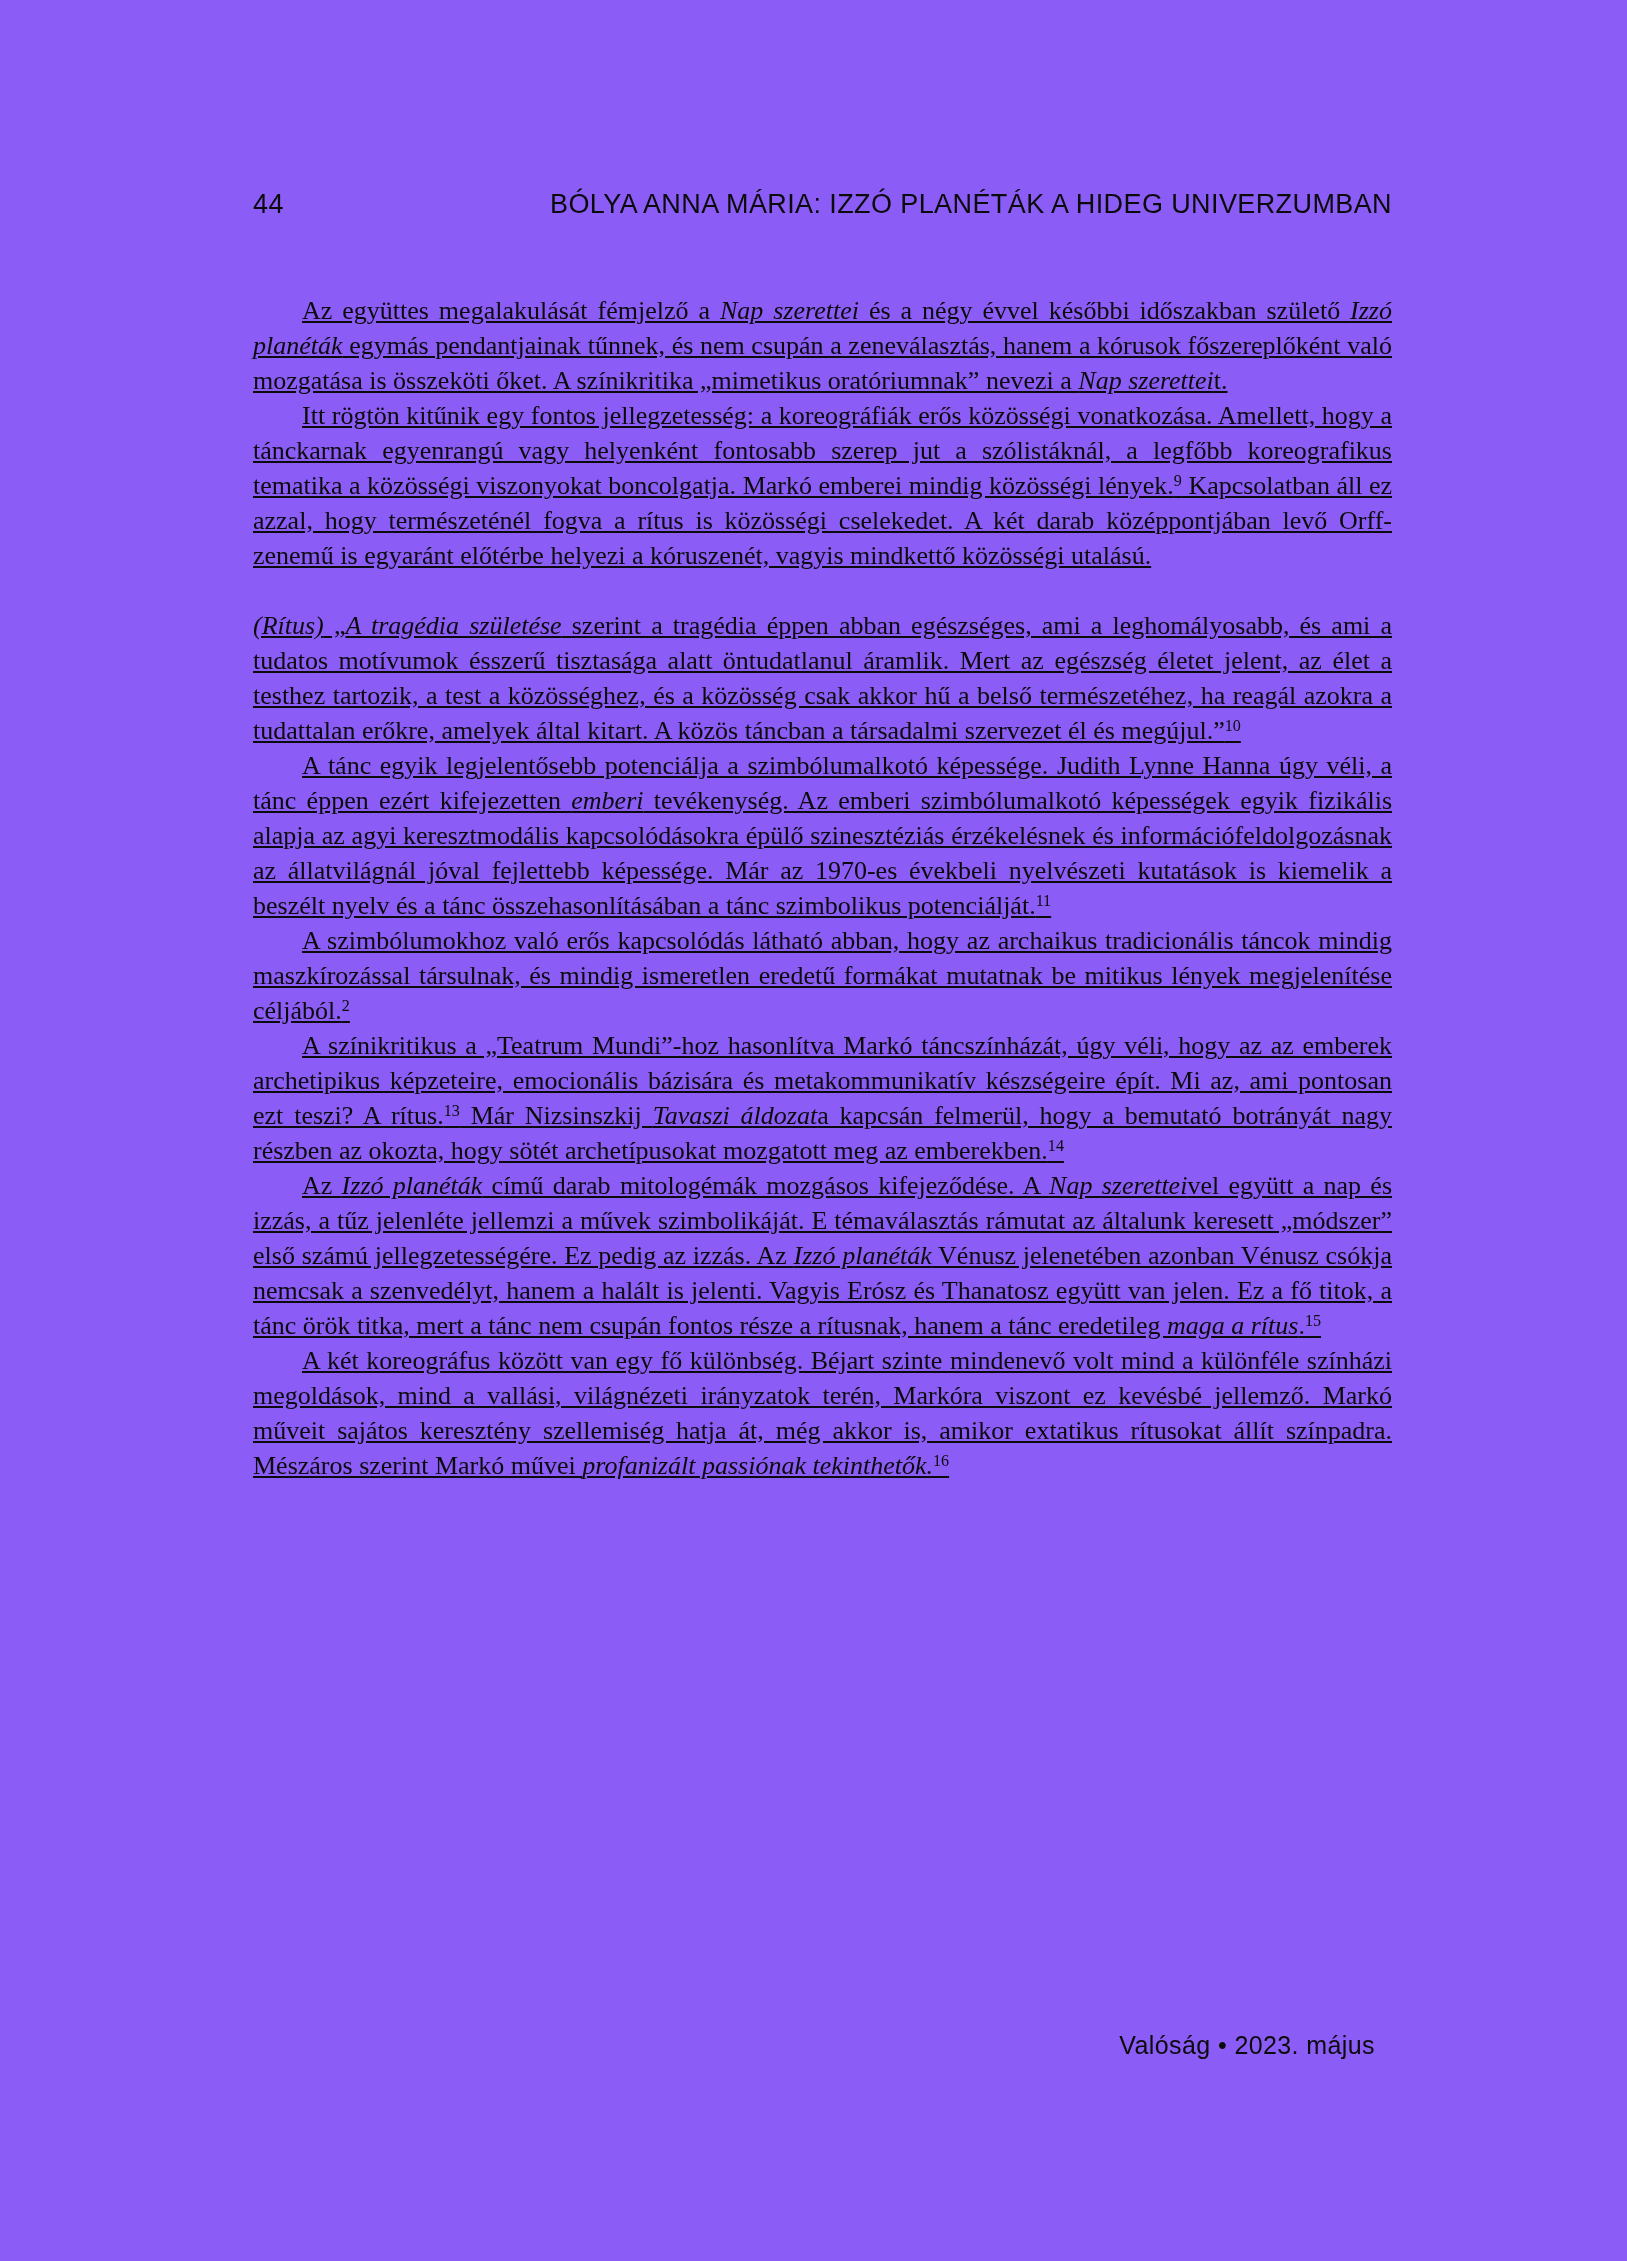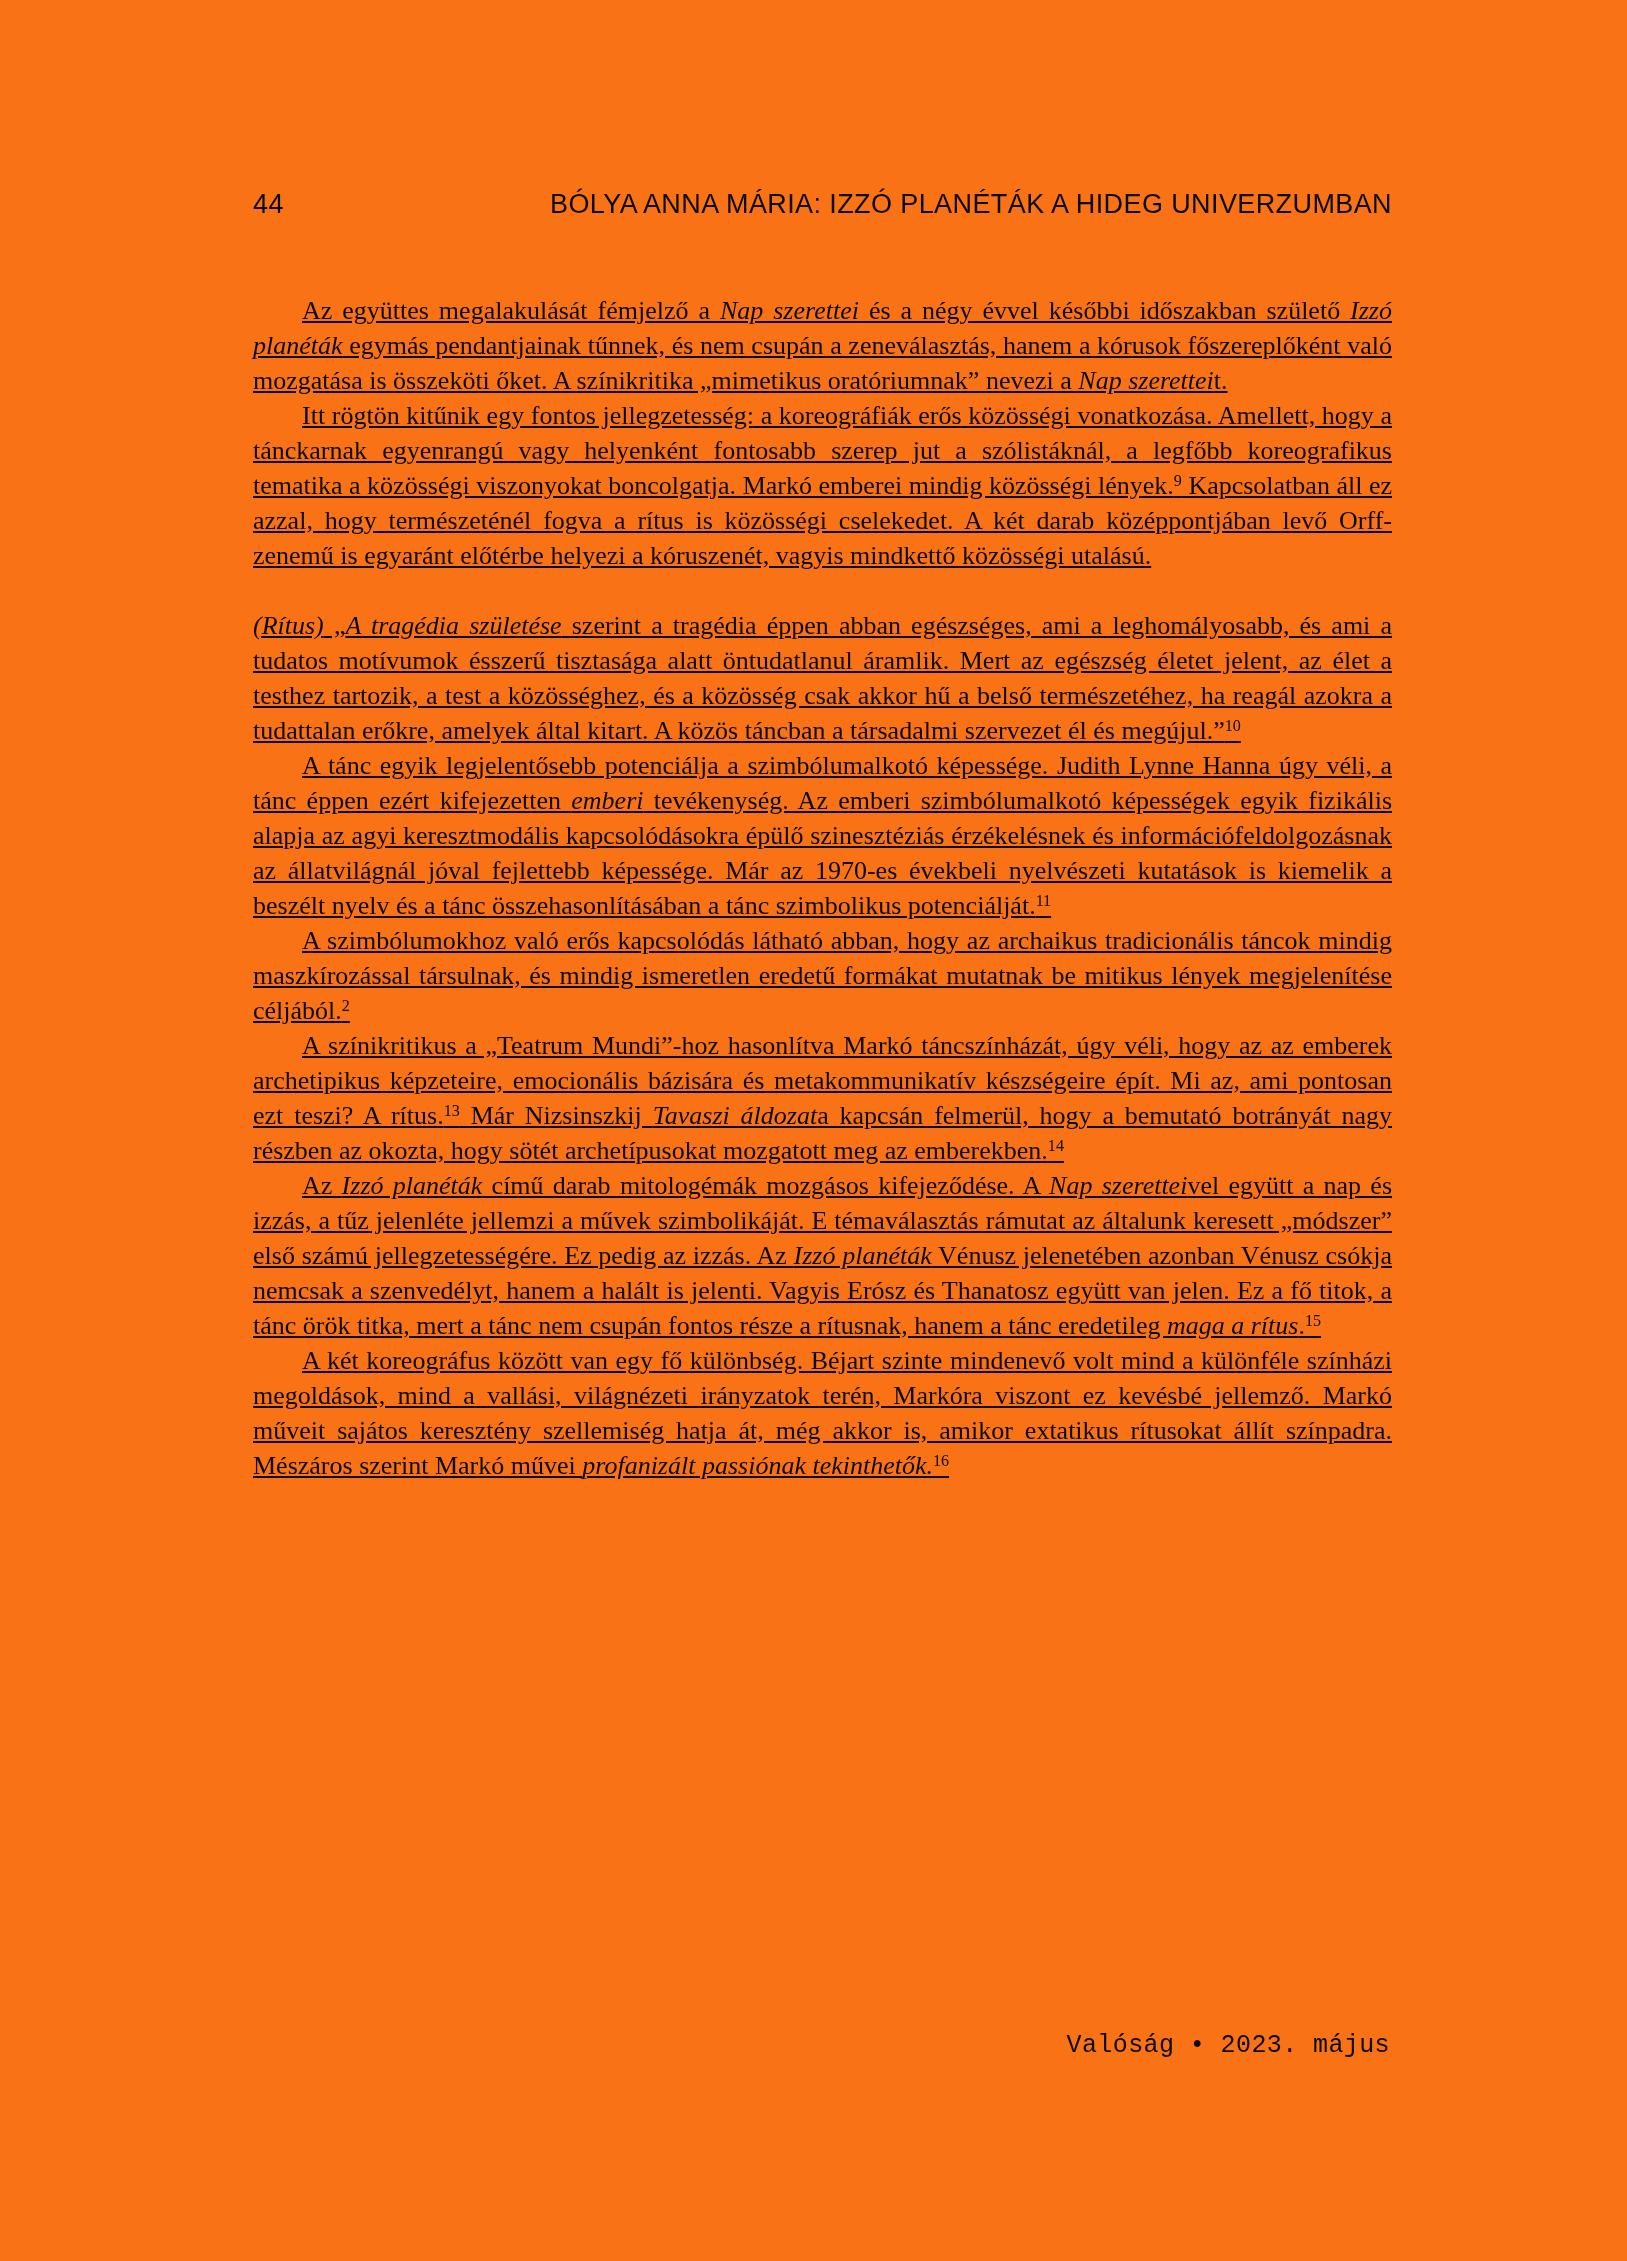--- a/index.html
+++ b/index.html
@@ -4,21 +4,21 @@
 <style>
   html, body {
     margin: 0;
     padding: 0;
     background: #ffffff;
   }
   .page {
     position: relative;
     width: 1628px;
     height: 2261px;
-    background: #f97316;
+    background: #8b5cf6;
     color: #0b0b0b;
     overflow: hidden;
   }
   .running-head {
     position: absolute;
     top: 189px;
     left: 253px;
     width: 1139px;
     display: flex;
     align-items: baseline;
@@ -53,24 +53,24 @@
   .article-body sup {
     font-size: 0.62em;
     line-height: 0;
     vertical-align: baseline;
     position: relative;
     top: -0.5em;
   }
   .page-footer {
     position: absolute;
     top: 2031px;
-    left: 251px;
+    left: 236px;
     width: 1139px;
     text-align: right;
-    font-family: Liberation Mono, monospace;
+    font-family: Liberation Sans, sans-serif;
     font-size: 25px;
     letter-spacing: 0.4px;
   }
 </style>
 </head>
 <body>
 
 <div class="page">
 
   <header class="running-head">

